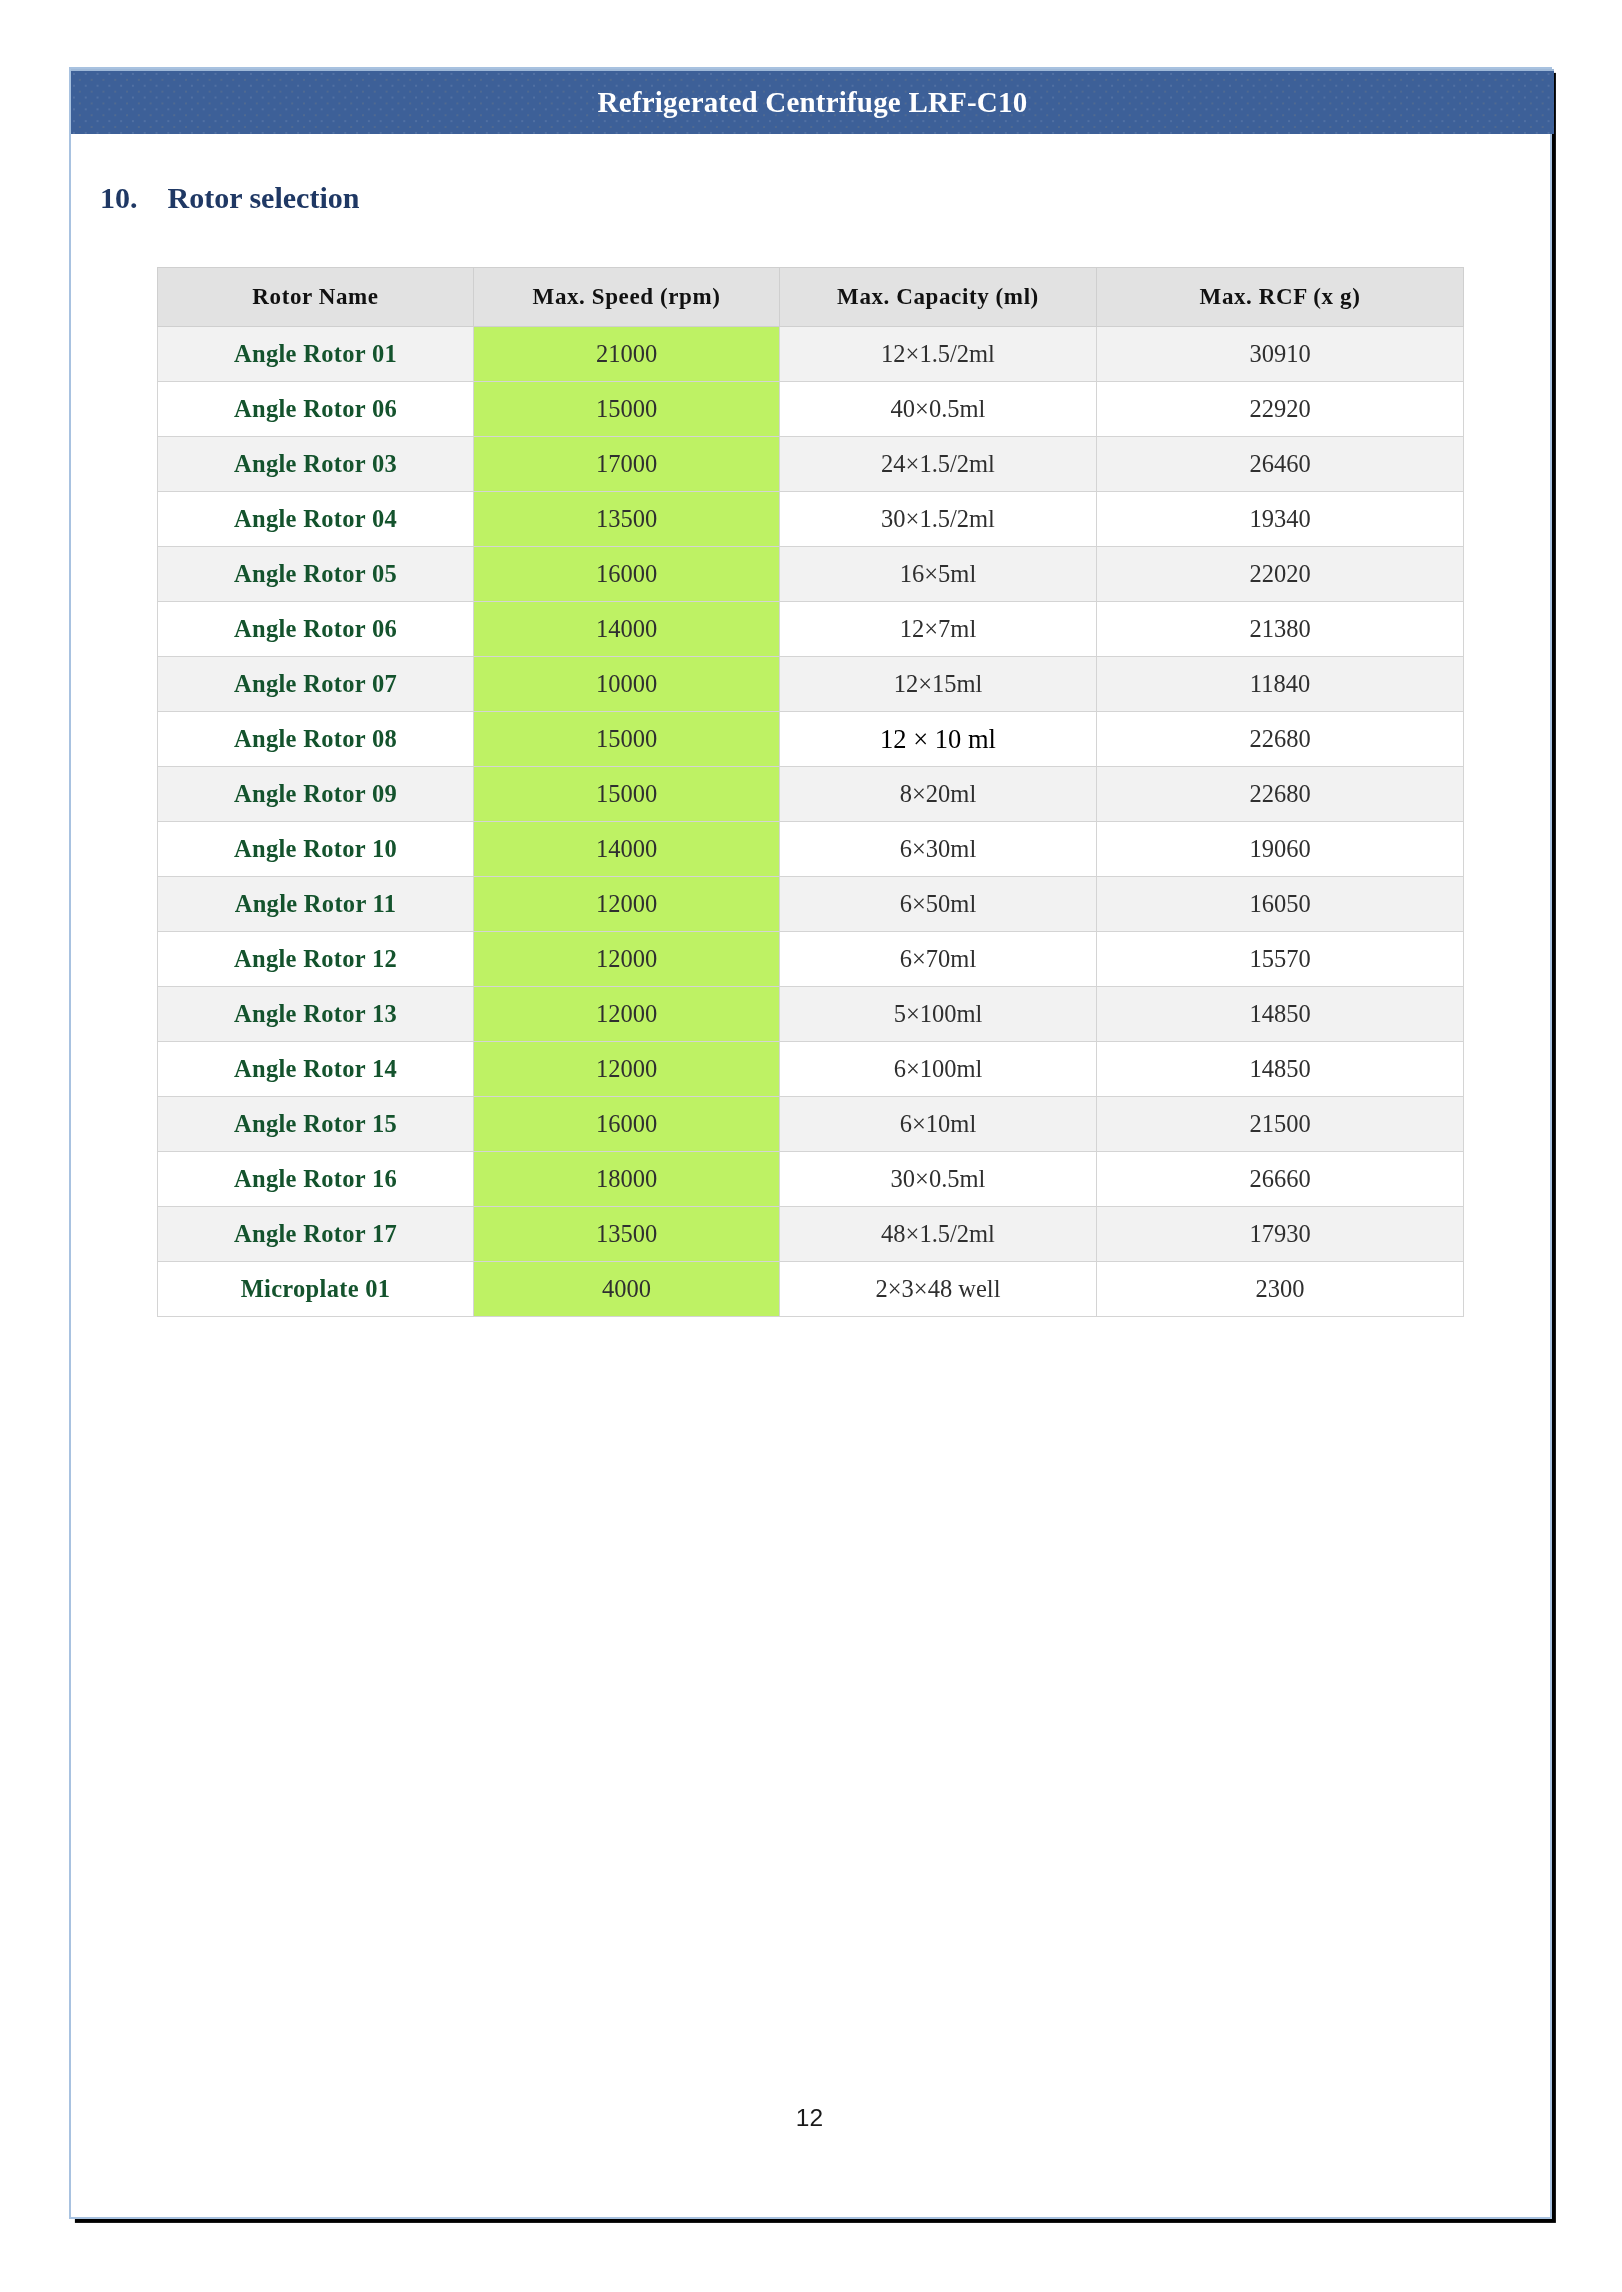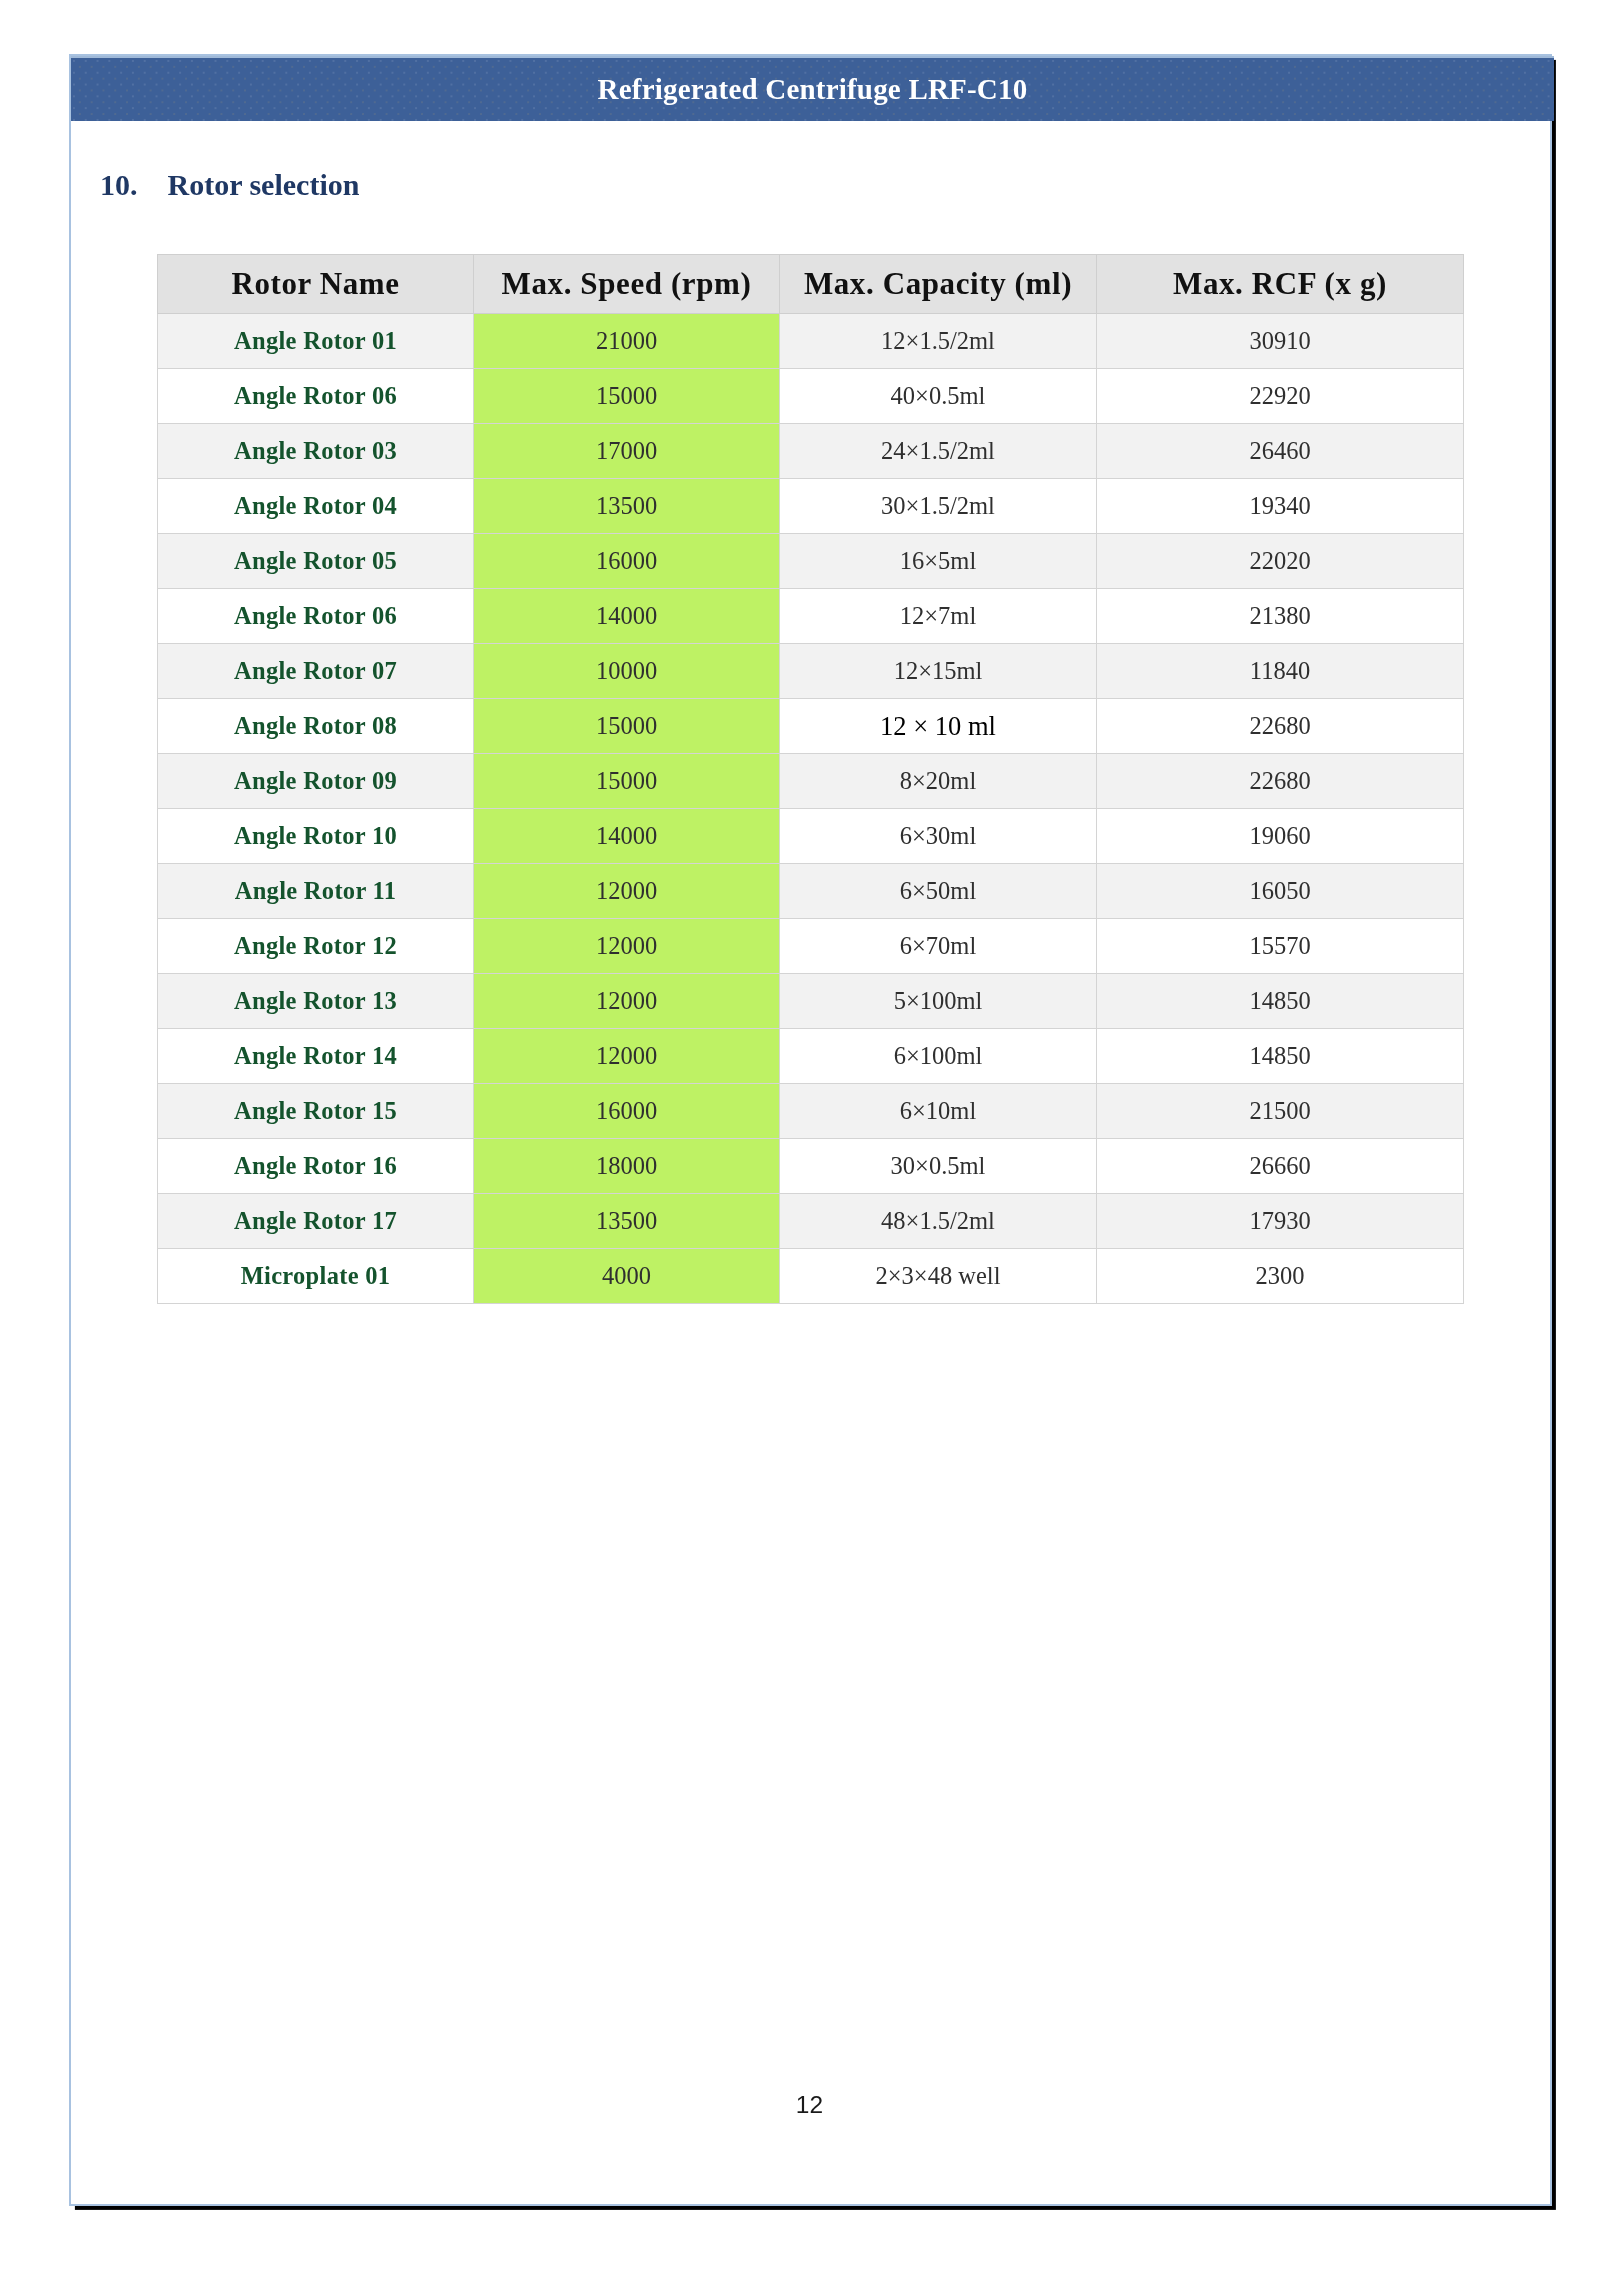--- a/index.html
+++ b/index.html
@@ -12,21 +12,21 @@
     height: 2293px;
     font-family: "Liberation Serif", "DejaVu Serif", serif;
     position: relative;
     overflow: hidden;
   }
 
   
   .page-sheet {
     position: absolute;
     left: 69px;
-    top: 54px;
+    top: 67px;
     width: 1483px;
     height: 2152px;
     box-sizing: border-box;
     border: 2.9px solid #a8c2e0;
     background: #ffffff;
     box-shadow: 4.9px 4.9px 0 -1px #000000;
   }
 
   
   .doc-header {
@@ -95,21 +95,21 @@
   table.rotor-table td {
     border: 1px solid #d4d4d4;
     text-align: center;
     vertical-align: middle;
     font-family: "Liberation Serif", "DejaVu Serif", serif;
   }
 
   table.rotor-table thead th {
     background: #e2e2e2;
     height: 56px;
-    font-size: 31px;
+    font-size: 23px;
     font-weight: bold;
     color: #111111;
     border-color: #cfcfcf;
     letter-spacing: 0.6px;
   }
 
   table.rotor-table tbody td {
     height: 52px;
     font-size: 24.5px;
     color: #2f2f2f;

